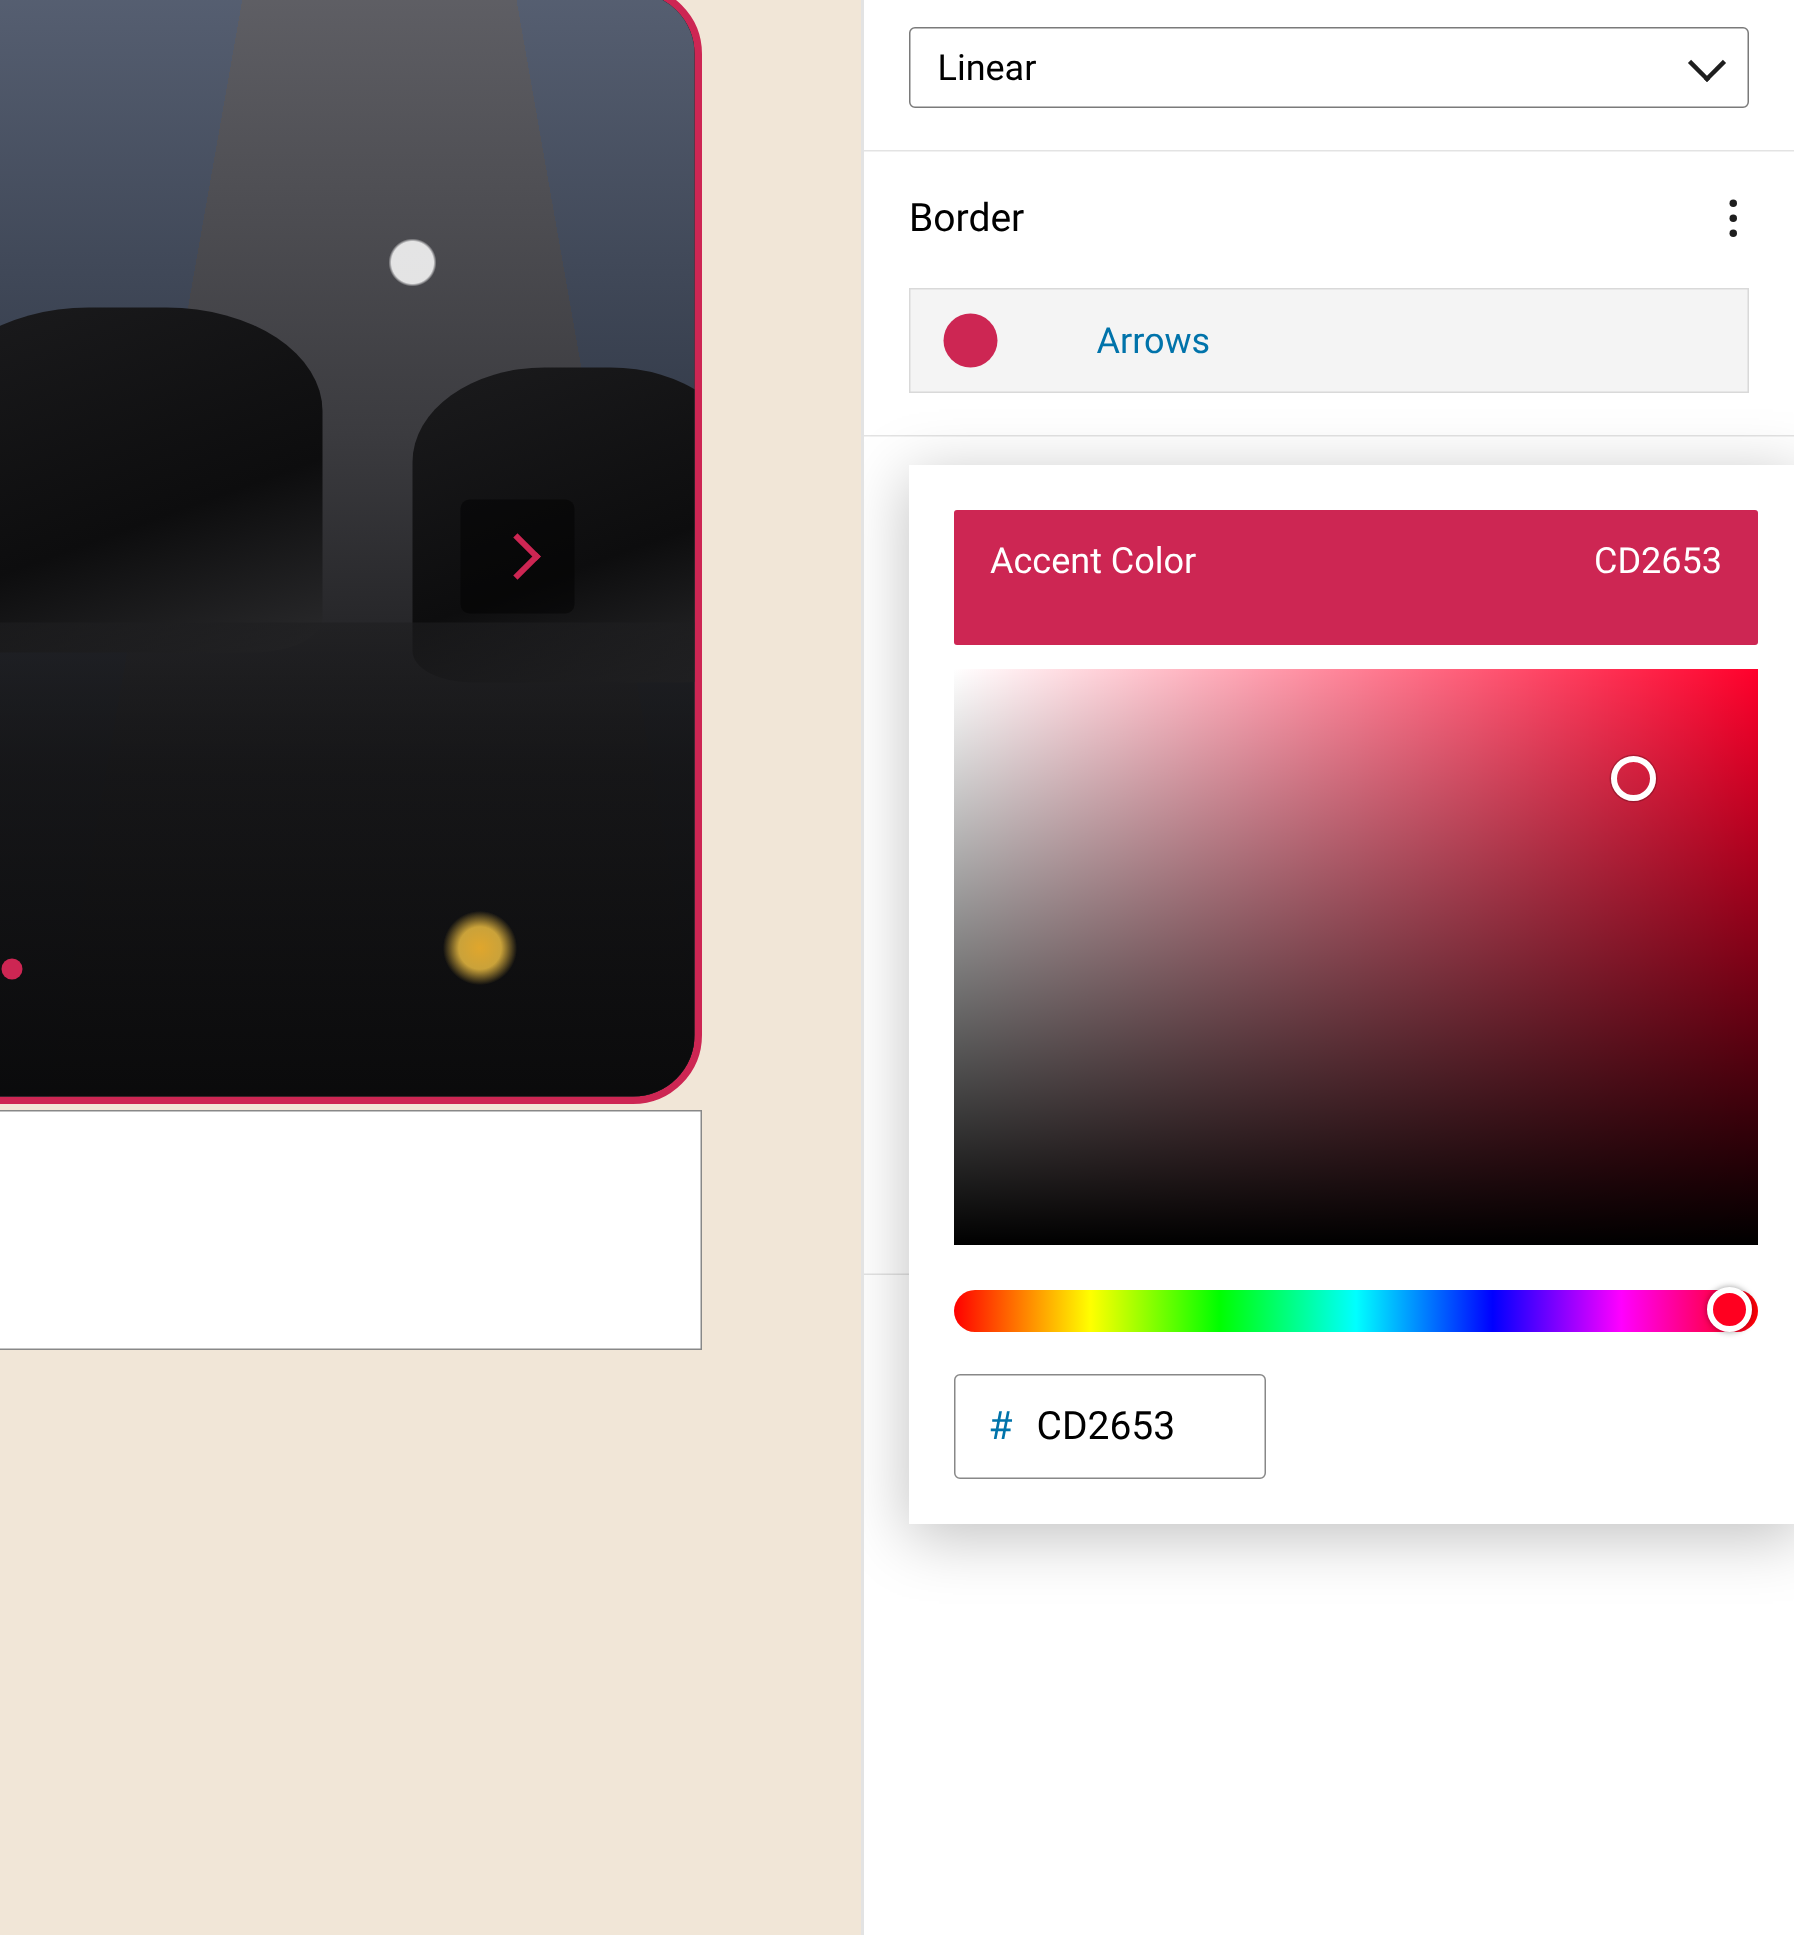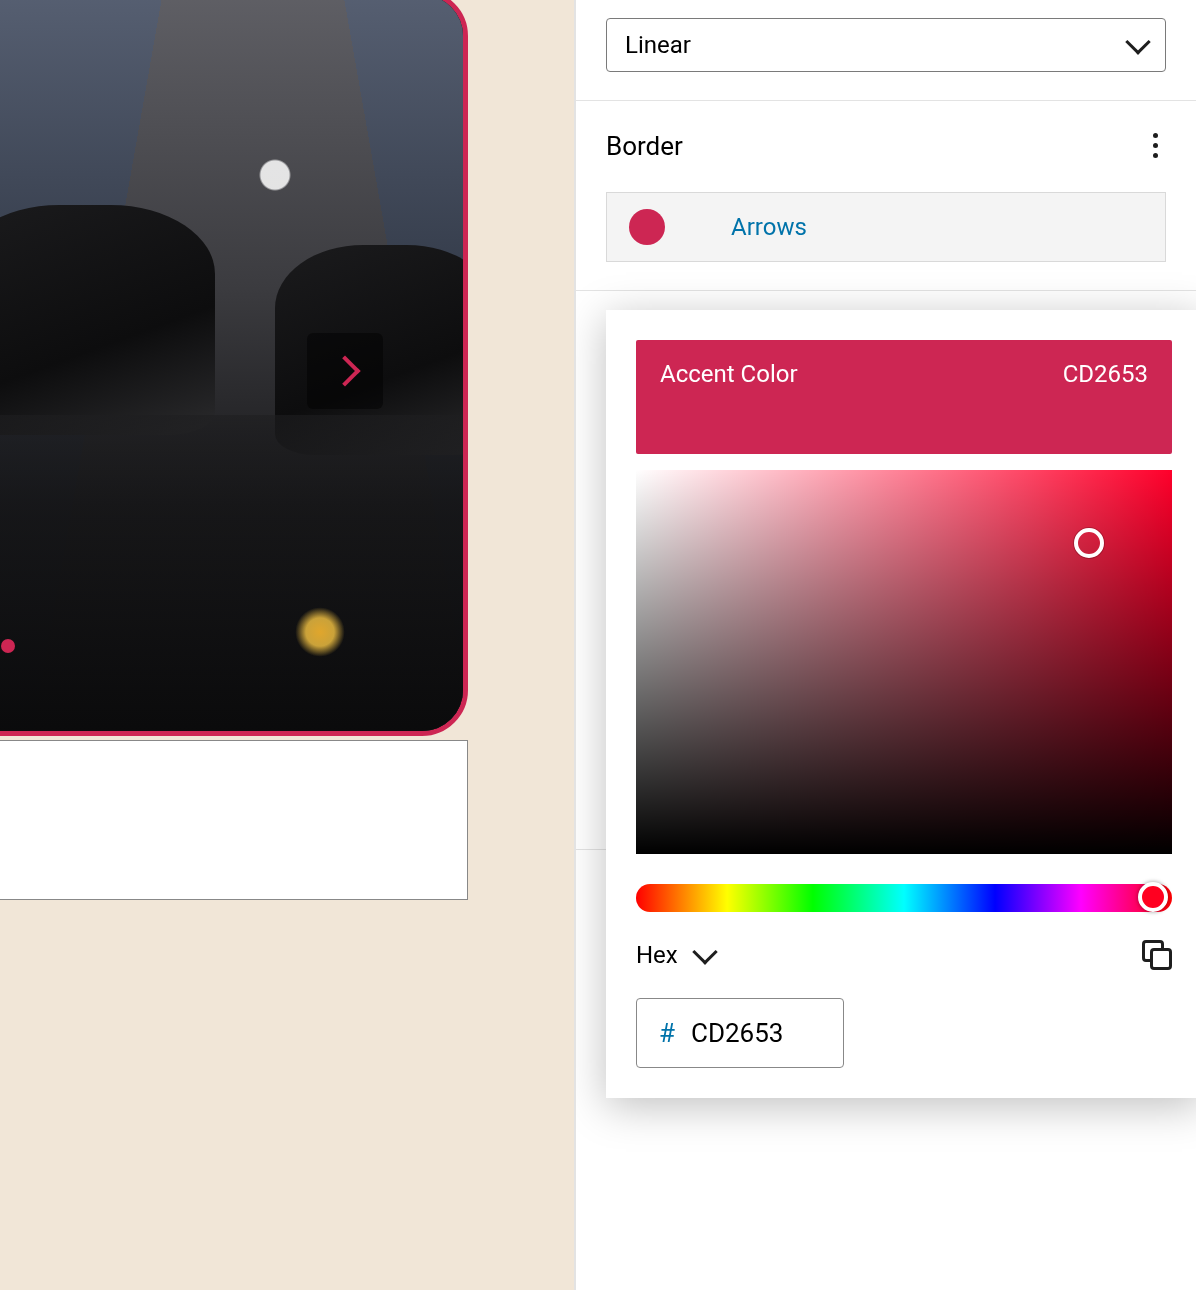--- a/index.html
+++ b/index.html
@@ -126,21 +126,21 @@
     position: absolute;
     left: 30px; top: 310px;
     right: -6px;
     background: #fff;
     box-shadow: 0 8px 40px rgba(0,0,0,0.25);
     padding: 30px 30px 30px 30px;
   }
   .accent-banner {
     background: #cd2653;
     color: #fff;
-    height: 114px;
+    height: 90px;
     border-radius: 2px;
     display: flex; justify-content: space-between; align-items: flex-start;
     padding: 20px 24px;
     font-size: 24px;
   }
   .sv-area {
     margin-top: 16px;
     width: 100%; height: 384px;
     position: relative;
     background:
@@ -257,29 +257,19 @@
     <div class="accent-banner">
       <span>Accent Color</span>
       <span>CD2653</span>
     </div>
     <div class="sv-area">
       <div class="sv-handle"></div>
     </div>
     <div class="hue-bar">
       <div class="hue-handle"></div>
     </div>
-    <div class="mode-row">
-      <div class="mode-select">
-        <span>Hex</span>
-        <span class="chevron-down"></span>
-      </div>
-      <div class="copy-icon">
-        <div class="b1"></div>
-          <div class="b2"></div>
-      </div>
-    </div>
     <div class="hex-input">
       <span class="hash">#</span>
       <span>CD2653</span>
     </div>
   </div>
 
 </div>
 
 </body></html>

